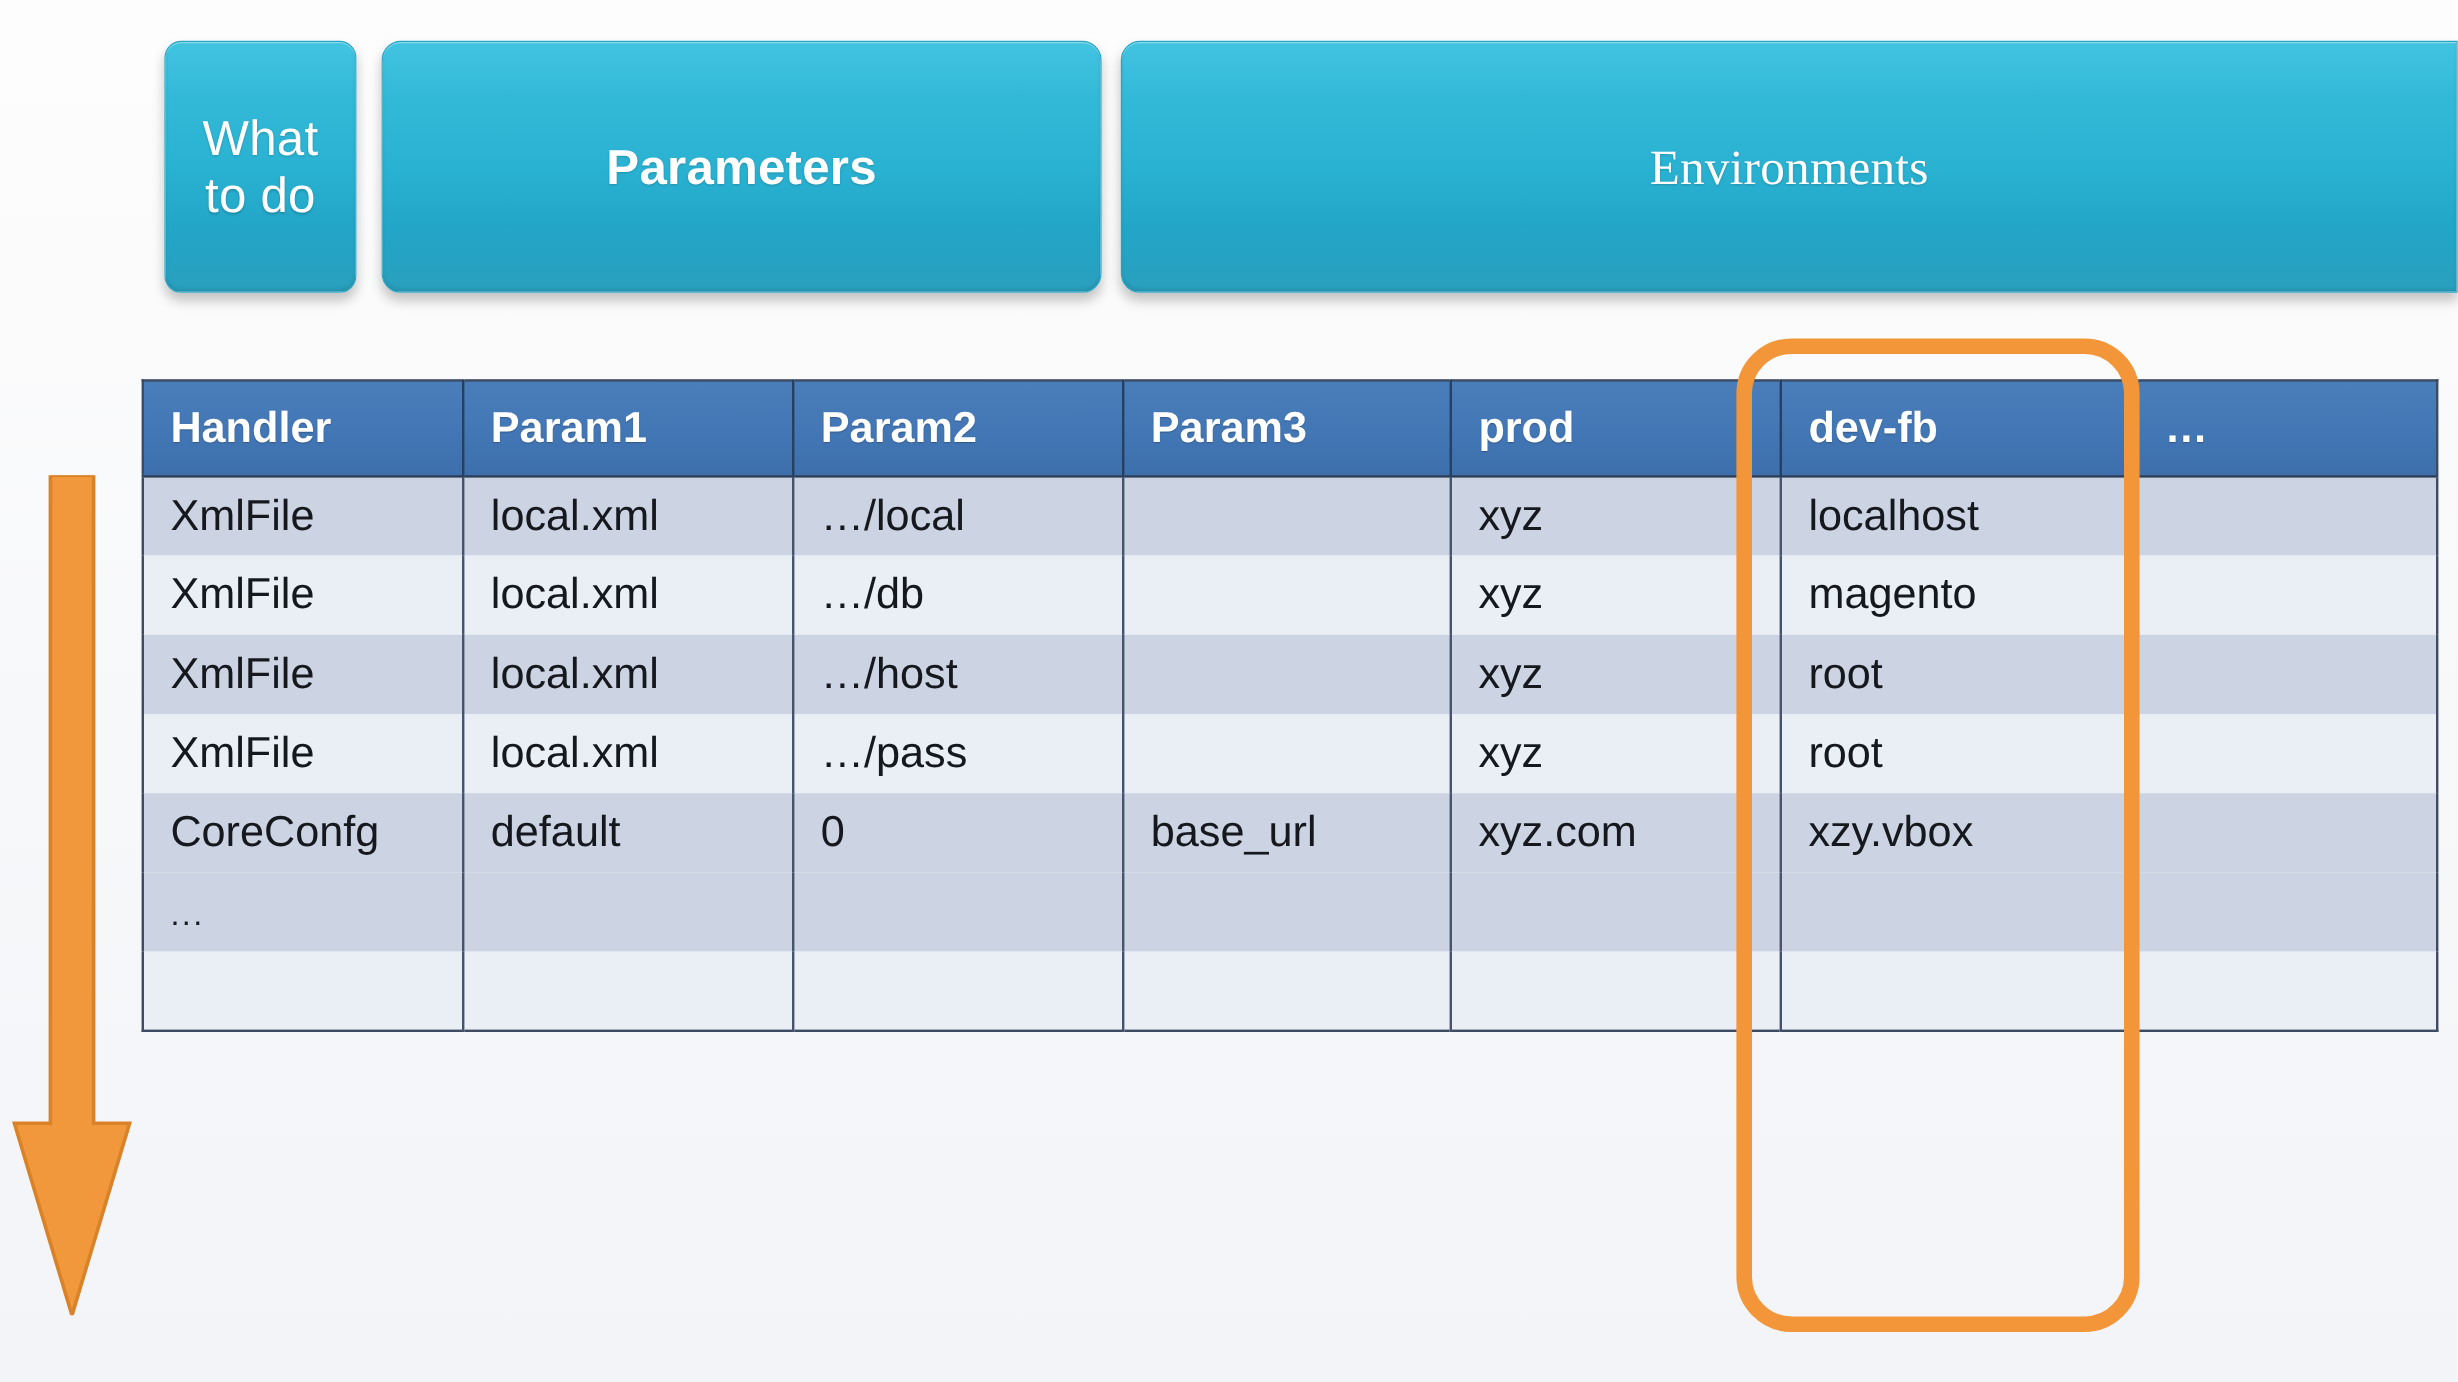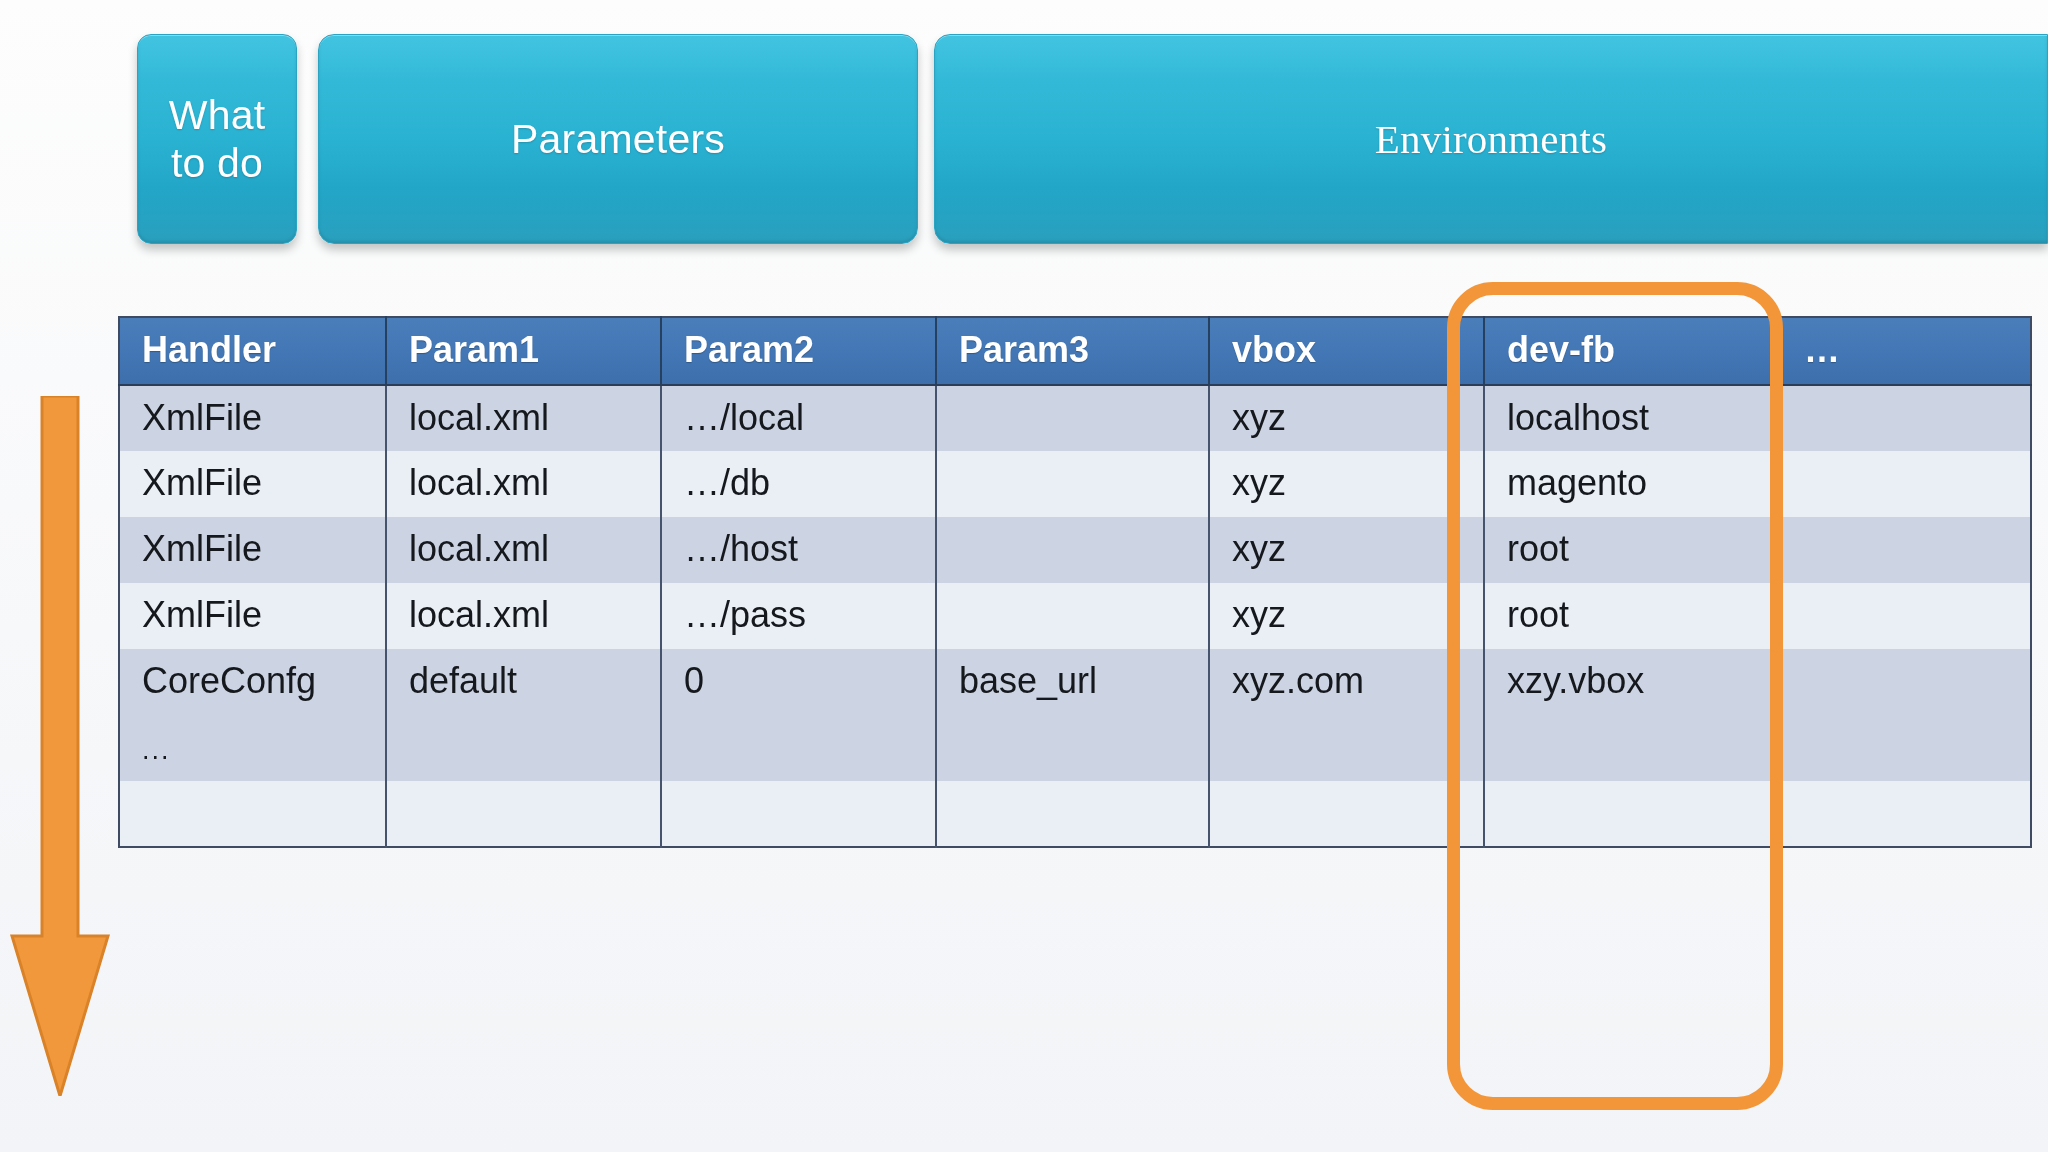--- a/index.html
+++ b/index.html
@@ -50,21 +50,21 @@
   }
   .ribbon-btn .lbl { display: block; }
   #btn-what {
     left: 137px; top: 34px;
     width: 160px; height: 210px;
     border-radius: 14px;
     align-items: center;
   }
   #btn-params {
     left: 318px; top: 34px;
-    width: 600px; height: 210px;
+    width: 600px; height: 210px; font-weight: bold;
   }
   #btn-envs {
     left: 934px; top: 34px;
     width: 1114px; height: 210px;
     border-top-right-radius: 0;
     border-bottom-right-radius: 0;
     font-family: Liberation Serif, serif;
   }
 
   
@@ -93,21 +93,21 @@
   #grid col.c5 { width: 297px; }
   #grid col.c6 { width: 250px; }
 
   #grid th {
     background: linear-gradient(180deg,#4a7ebb 0%, #4276b4 55%, #3d6fac 100%);
     color: #ffffff;
     font-size: 36px;
     font-weight: bold;
     text-align: left;
     padding: 9px 0 11px 22px;
-    height: 68px;
+    height: 80px;
     box-sizing: border-box;
     border-right: 2px solid #27405f;
     border-bottom: 2px solid #2c3e57;
     text-shadow: 0 1px 1px rgba(0,0,0,0.25);
     white-space: nowrap;
   }
   #grid th:last-child { border-right: none; }
 
   #grid td {
     font-size: 36px;
@@ -173,21 +173,21 @@
     <col class="c4">
       <col class="c5">
       <col class="c6">
   </colgroup>
   <thead>
     <tr>
       <th>Handler</th>
       <th>Param1</th>
       <th>Param2</th>
       <th>Param3</th>
-      <th>vbox</th>
+      <th>prod</th>
       <th>dev-fb</th>
       <th>…</th>
     </tr>
   </thead>
   <tbody>
       <tr class="odd">
         <td>XmlFile</td>
         <td>local.xml</td>
         <td>…/local</td>
         <td></td>

